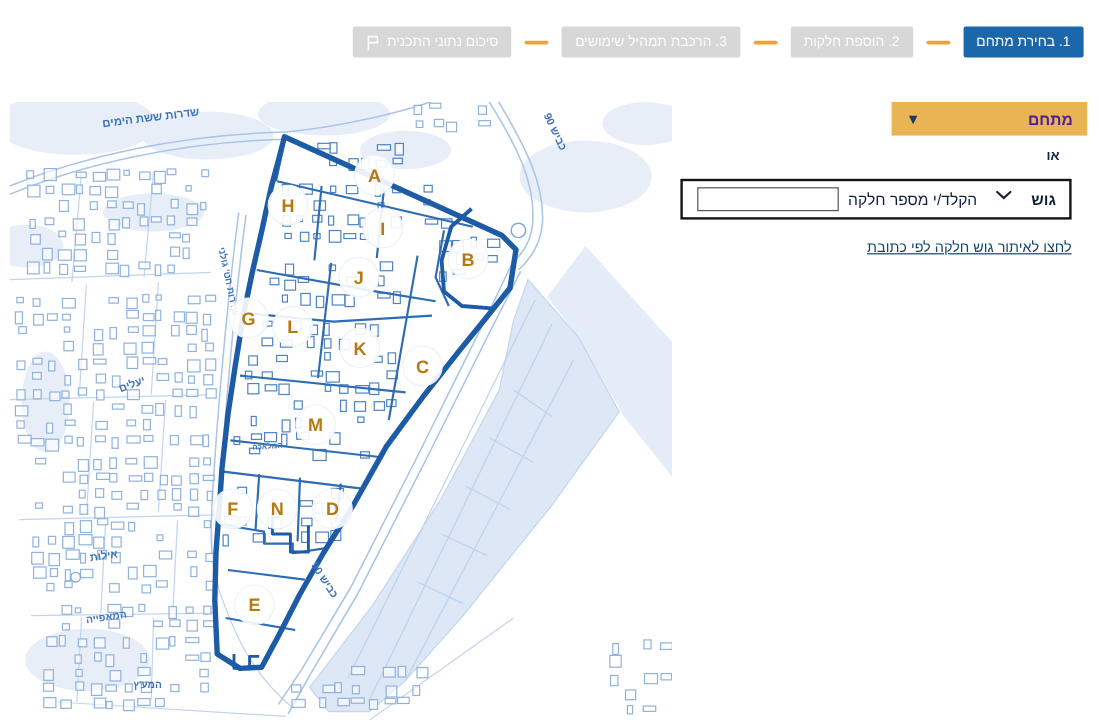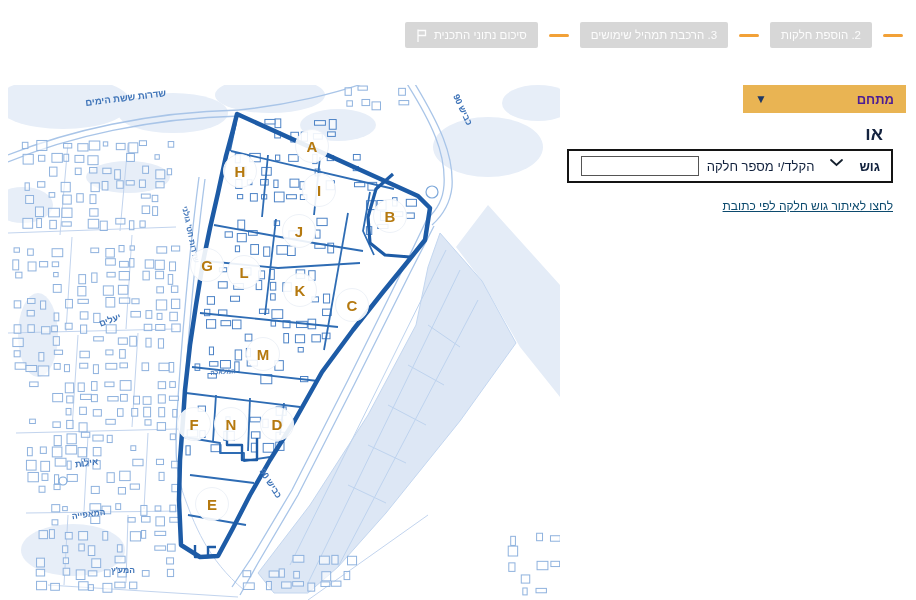--- a/index.html
+++ b/index.html
@@ -14,21 +14,21 @@
   .step.active{background:#1a67ab;color:#ffffff}
   .dash{width:20px;height:3px;background:#f2a137;border-radius:2px}
   .step-summary{display:flex;align-items:center;gap:7px}
   .flag{display:inline-flex;align-items:center}
   
   .mitcham{position:absolute;top:85px;right:10px;width:163px;height:28px;background:#e9b453;
            display:flex;direction:rtl;align-items:center;justify-content:space-between;
            padding:0 12px;box-sizing:border-box;cursor:pointer}
   .mitcham .label{font-weight:bold;font-size:13px;color:#4c1d95}
   .tri{color:#1f3864;font-size:12px;line-height:1}
-  .or{position:absolute;top:124px;right:33px;font-weight:bold;font-size:18px;color:#14233f;direction:rtl}
+  .or{position:absolute;top:124px;right:33px;font-weight:bold;font-size:11px;color:#14233f;direction:rtl}
   .gush-box{position:absolute;top:149px;right:23px;width:326px;height:34px;border:2px solid #141414;
             box-sizing:border-box;display:flex;direction:rtl;align-items:center;padding:0 11px;background:#fff}
   .gush-select{display:flex;align-items:flex-start;gap:16px;cursor:pointer}
   .gush-label{font-weight:bold;font-size:13px;color:#10203c}
   .chev{display:inline-flex;align-items:center}
   .parcel-label{font-weight:normal;font-size:13px;color:#10203c;margin-right:16px;white-space:nowrap}
   .parcel-input{width:118px;height:20px;border:1px solid #555;margin-right:8px;box-sizing:border-box;outline:none}
   .addr-link{position:absolute;top:199px;right:23px;font-size:12px;color:#0c4a6e;
              text-decoration:underline;direction:rtl;cursor:pointer}
   
@@ -36,20 +36,21 @@
   .map-wrap svg{display:block}
   .zone-letter{font-weight:bold;font-size:15px}
   .street-label{font-weight:bold}
 </style>
 </head>
 <body>
 
 <div class="app">
 
   <nav class="stepper">
+    <div class="step active">1. בחירת מתחם</div>
     <div class="dash"></div>
     <div class="step">2. הוספת חלקות</div>
     <div class="dash"></div>
     <div class="step">3. הרכבת תמהיל שימושים</div>
     <div class="dash"></div>
     <div class="step step-summary">
       <span>סיכום נתוני התכנית</span>
       <span class="flag">
         <svg width="11" height="13" viewBox="0 0 11 13">
             <path d="M2 0.5 V13 M2 1.5 H9.5 V6.5 H2" stroke="#fcfcfc" stroke-width="1.3" fill="none"></path>

